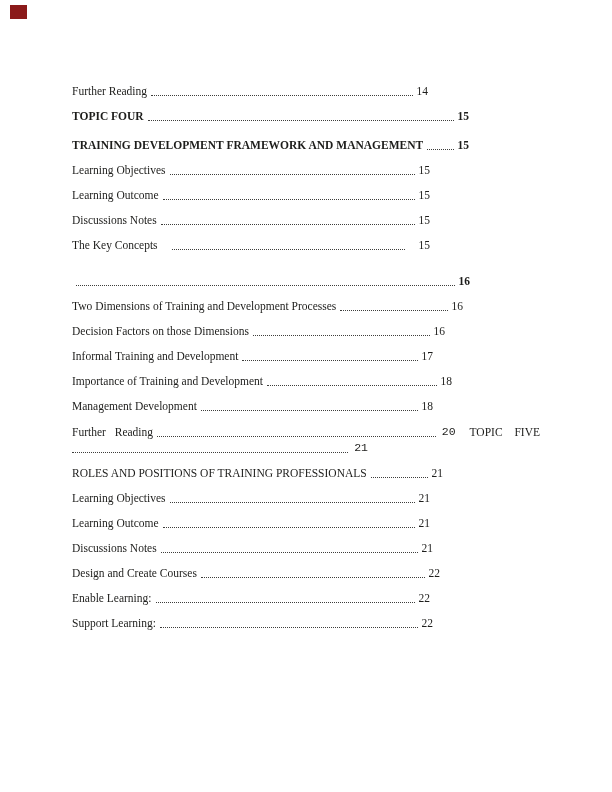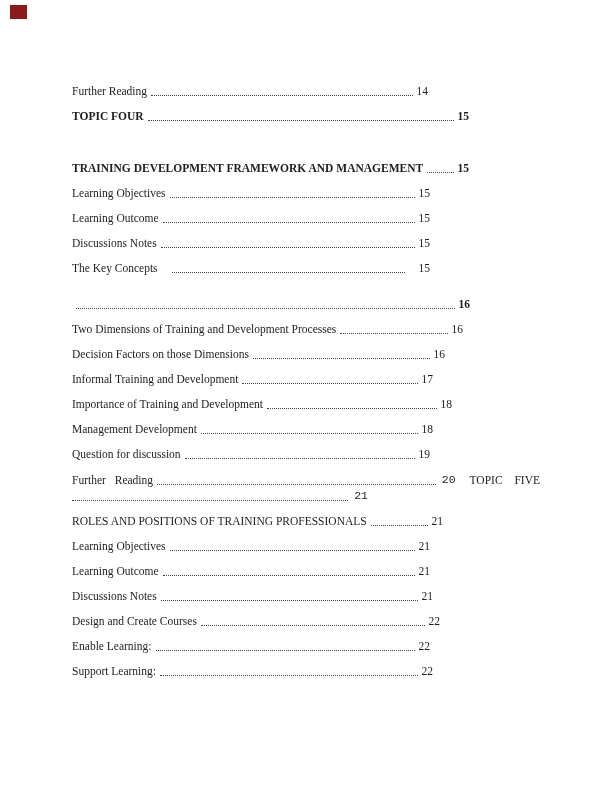--- a/index.html
+++ b/index.html
@@ -52,21 +52,21 @@
       <div class="row" style="width: 356px;">
         <span class="label">Further Reading</span>
         <span class="leader"></span>
         <span class="pageno">14</span>
       </div>
       <div class="row bold" style="width: 397px;">
         <span class="label">TOPIC FOUR</span>
         <span class="leader"></span>
         <span class="pageno">15</span>
       </div>
-      <div class="row bold" style="width: 397px; margin-top: 37px;">
+      <div class="row bold" style="width: 397px; margin-top: 14px;">
         <span class="label">TRAINING DEVELOPMENT FRAMEWORK AND MANAGEMENT</span>
         <span class="leader"></span>
         <span class="pageno">15</span>
       </div>
       <div class="row" style="width: 358px;">
         <span class="label">Learning Objectives</span>
         <span class="leader"></span>
         <span class="pageno">15</span>
       </div>
       <div class="row" style="width: 358px;">
@@ -106,25 +106,20 @@
       <div class="row" style="width: 380px;">
         <span class="label">Importance of Training and Development</span>
         <span class="leader"></span>
         <span class="pageno">18</span>
       </div>
       <div class="row" style="width: 361px;">
         <span class="label">Management Development</span>
         <span class="leader"></span>
         <span class="pageno">18</span>
       </div>
-      <div class="row" style="width: 358px;">
-        <span class="label">Question for discussion</span>
-        <span class="leader"></span>
-        <span class="pageno">19</span>
-      </div>
       <div class="merged">
         <div class="line line1">
           <span class="label">Further Reading</span>
           <span class="leader"></span>
           <span class="pageno">20</span>
           <span class="runon">TOPIC FIVE</span>
         </div>
         <div class="line line2">
           <span class="leader" style="margin-left: 0px;"></span>
           <span class="pageno">21</span>

